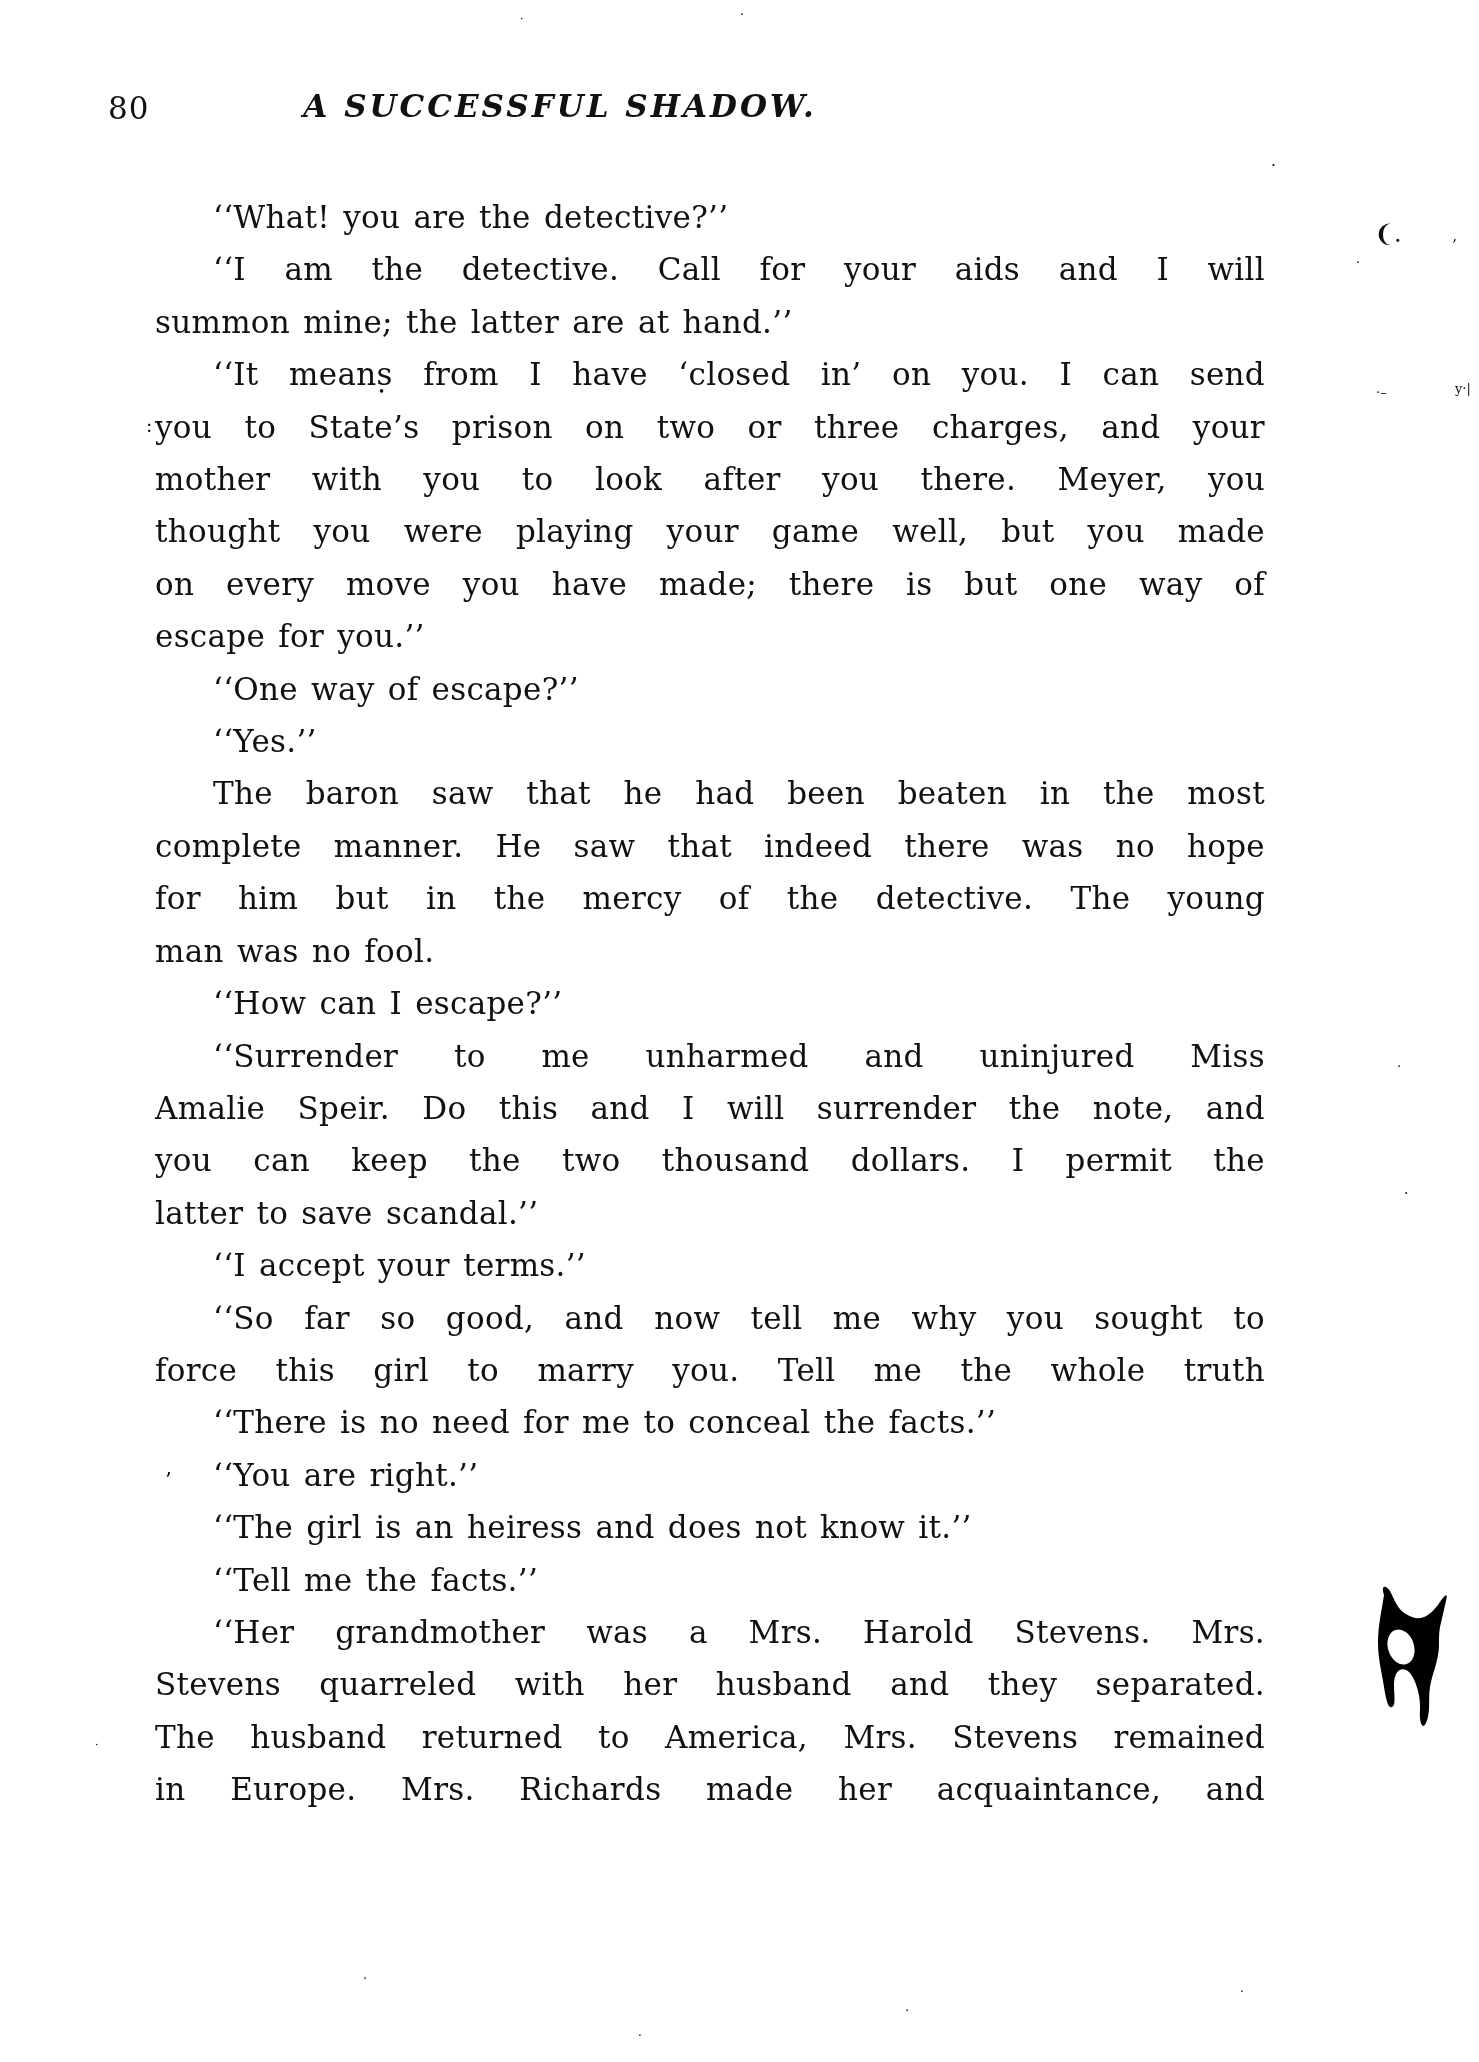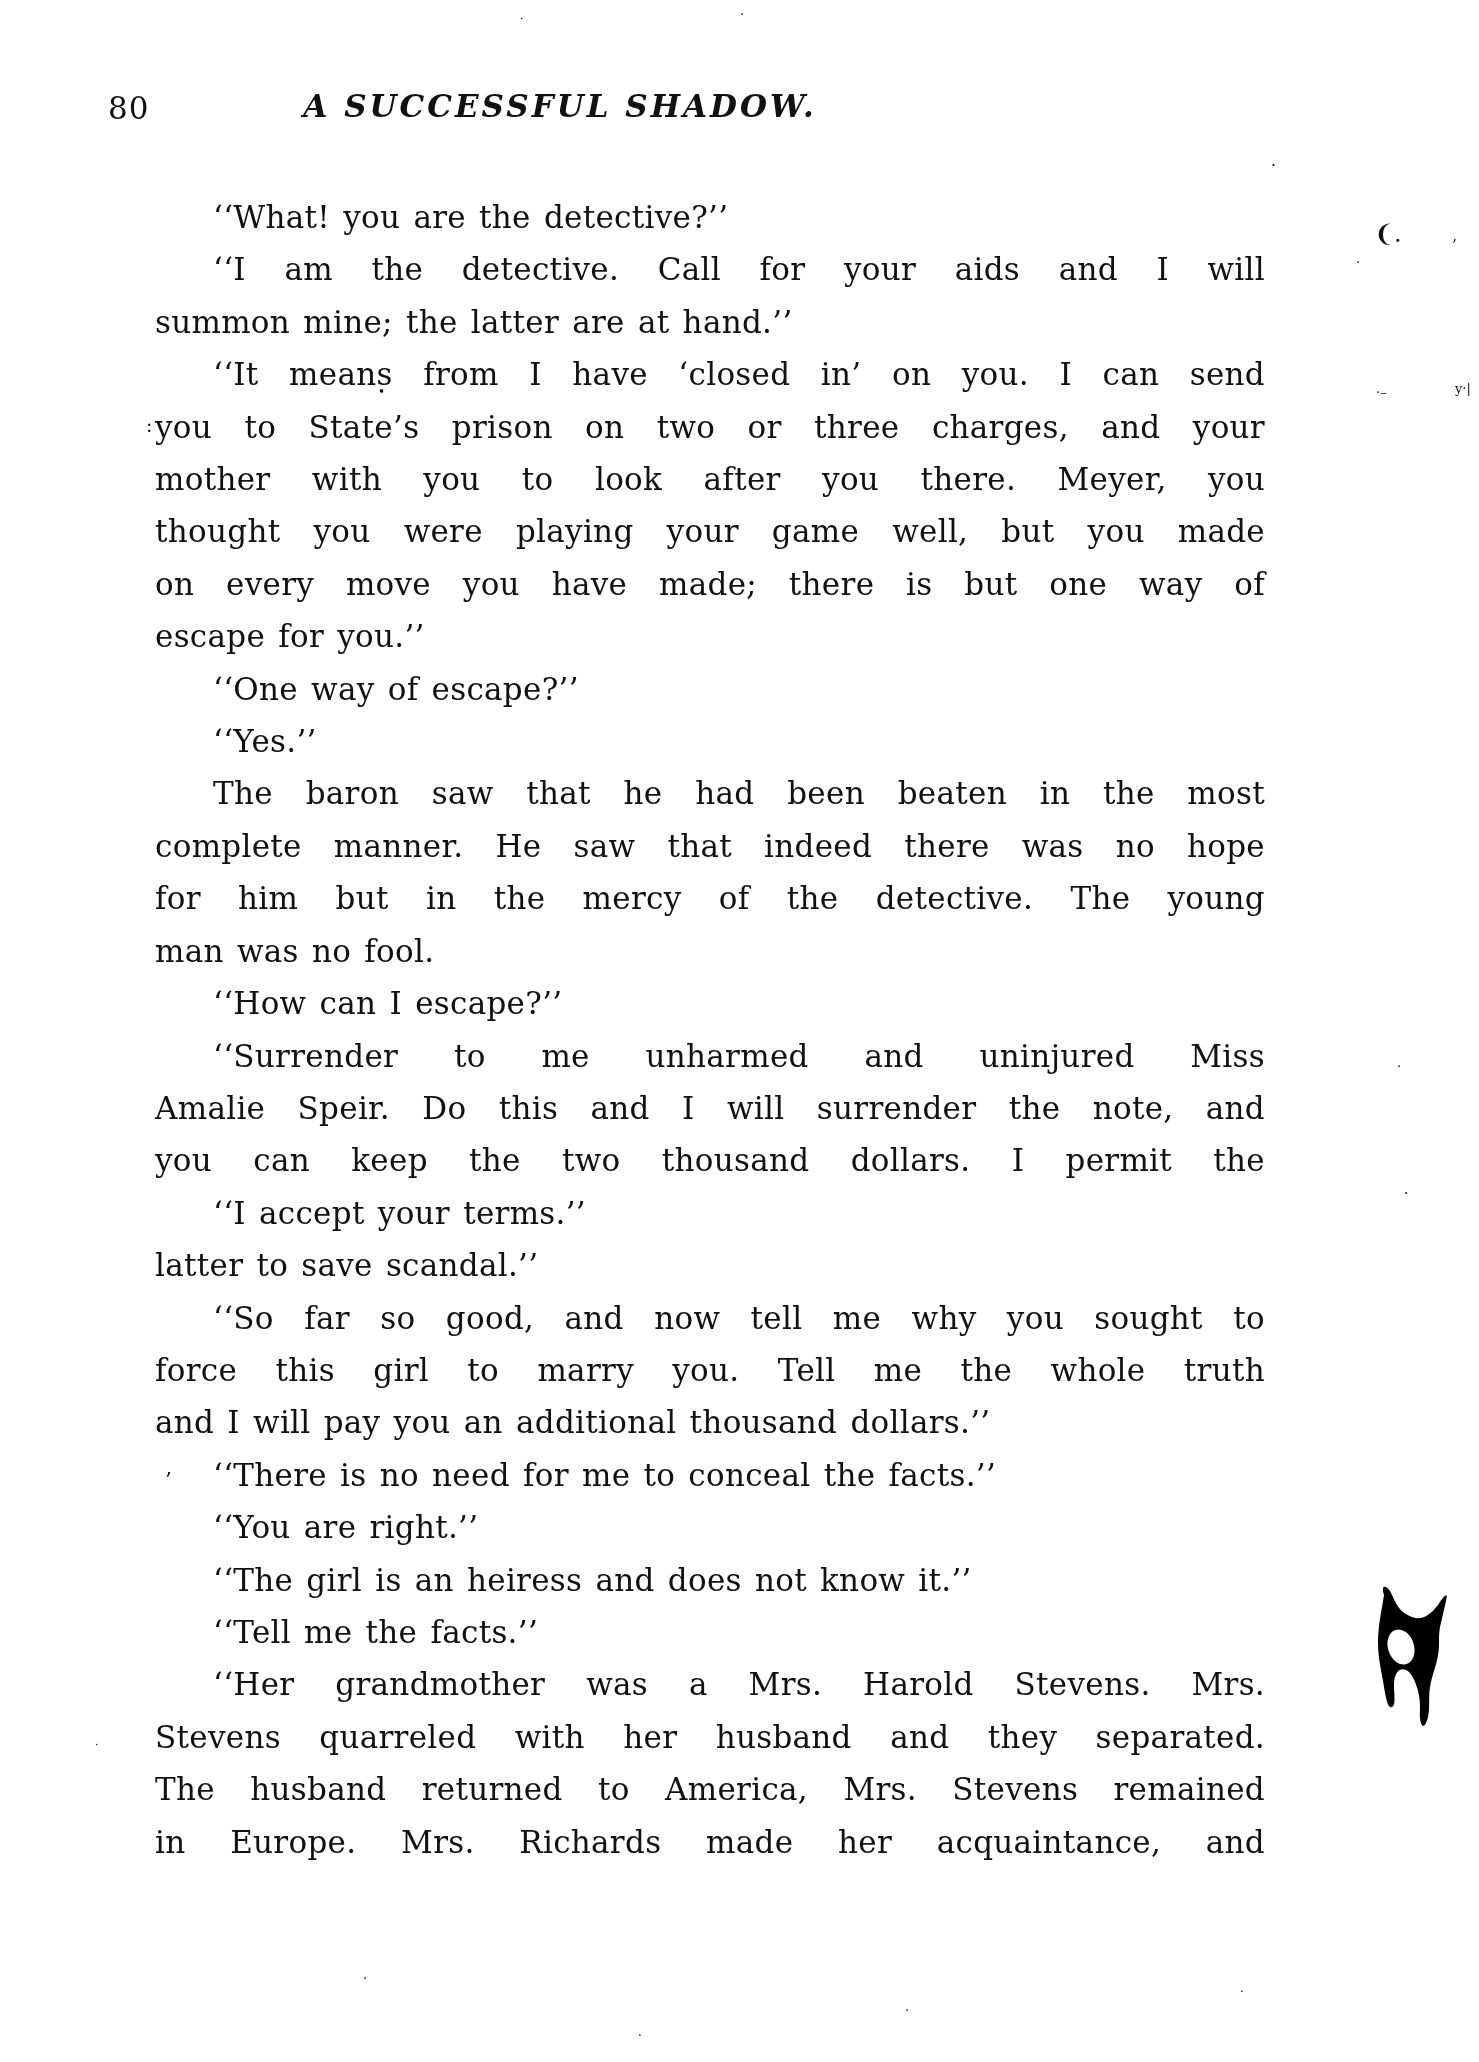--- a/index.html
+++ b/index.html
@@ -57,25 +57,24 @@
       <div class="line ind">‘‘One way of escape?’’</div>
       <div class="line ind">‘‘Yes.’’</div>
       <div class="line ind jus">The baron saw that he had been beaten in the most</div>
       <div class="line jus">complete manner.  He saw that indeed there was no hope</div>
       <div class="line jus">for him but in the mercy of the detective.  The young</div>
       <div class="line">man was no fool.</div>
       <div class="line ind">‘‘How can I escape?’’</div>
       <div class="line ind jus">‘‘Surrender to me unharmed and uninjured Miss</div>
       <div class="line jus">Amalie Speir.  Do this and I will surrender the note, and</div>
       <div class="line jus">you can keep the two thousand dollars.  I permit the</div>
+      <div class="line">latter to save scandal.’’</div>
       <div class="line ind">‘‘I accept your terms.’’</div>
-      <div class="line">latter to save scandal.’’</div>
       <div class="line ind jus">‘‘So far so good, and now tell me why you sought to</div>
       <div class="line jus">force this girl to marry you.  Tell me the whole truth</div>
-      <div class="line">and I will pay you an additional thousand dollars.’’</div>
       <div class="line ind">‘‘There is no need for me to conceal the facts.’’</div>
       <div class="line ind">‘‘You are right.’’</div>
       <div class="line ind">‘‘The girl is an heiress and does not know it.’’</div>
       <div class="line ind">‘‘Tell me the facts.’’</div>
       <div class="line ind jus">‘‘Her grandmother was a Mrs. Harold Stevens.  Mrs.</div>
       <div class="line jus">Stevens quarreled with her husband and they separated.</div>
       <div class="line jus">The husband returned to America, Mrs. Stevens remained</div>
       <div class="line jus">in Europe.  Mrs. Richards made her acquaintance, and</div>
     </div>
 

